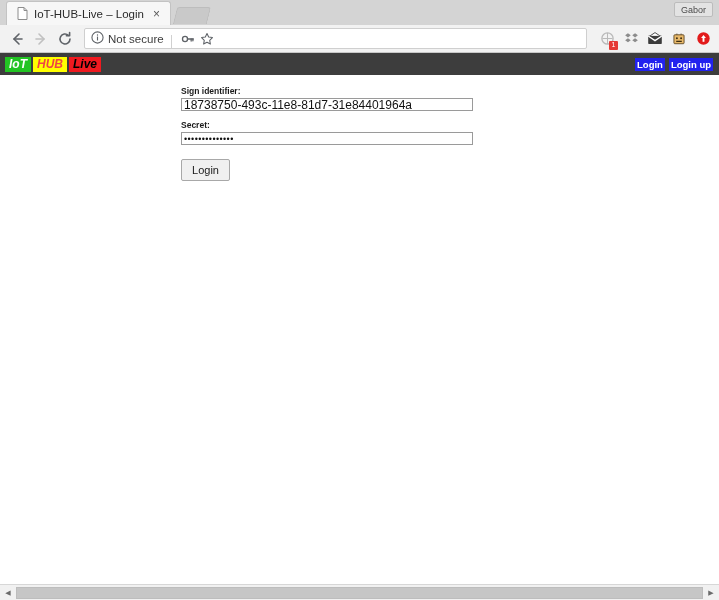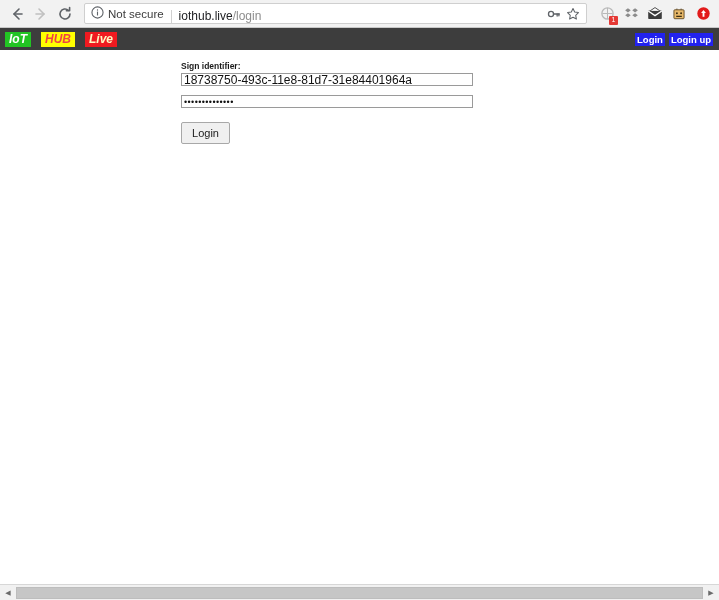--- a/index.html
+++ b/index.html
@@ -187,34 +187,34 @@
     height: 22px;
     background: #3d3d3d;
     display: flex;
     align-items: center;
     justify-content: space-between;
     padding: 0 6px 0 5px;
   }
   .brand {
     display: flex;
     align-items: center;
-    gap: 10px;
+    gap: 2px;
     justify-content: flex-end;
   }
   .brand span {
     font-size: 12px;
     font-weight: bold;
     font-style: italic;
     padding: 1px 4px;
     line-height: 13px;
     font-family: "Liberation Sans", sans-serif;
   }
   .brand .b-iot  { background: #22c423; color: #ffffff; }
   .brand .b-hub  { background: #ffff00; color: #ef4444; }
-  .brand .b-live { background: #f01a20; color: #fef9c3; }
+  .brand .b-live { background: #f01a20; color: #000000; }
 
   .navlinks {
     display: flex;
     align-items: center;
     gap: 4px;
   }
   .navlinks a {
     font-size: 9.5px;
     font-weight: bold;
     color: #ffffff;
@@ -301,20 +301,36 @@
     background: #c6c6c6;
     border: 1px solid #bdbdbd;
     cursor: pointer;
   }
 </style>
 </head>
 <body>
 
 <div class="browser">
 
+  <div class="tabstrip">
+    <div class="tab">
+      <span class="tab-favicon">
+        <svg width="11" height="13" viewBox="0 0 11 13">
+          <path d="M1 0.5 h6 l3 3 v9 h-9 z" fill="#ffffff" stroke="#8c8c8c" stroke-width="1"></path>
+          <path d="M7 0.5 v3 h3" fill="none" stroke="#8c8c8c" stroke-width="1"></path>
+        </svg>
+      </span>
+      <span class="tab-title">IoT-HUB-Live – Login</span>
+      <span class="tab-close">×</span>
+    </div>
+    <div class="tab-newtab-stub"></div>
+    <div class="profile-chip">
+      <span>Gabor</span>
+    </div>
+  </div>
 
   <div class="toolbar">
     <div class="nav-btn">
       <svg width="16" height="16" viewBox="0 0 16 16">
         <path d="M10 3 L5 8 L10 13" fill="none" stroke="currentColor" stroke-width="1.6" stroke-linecap="round" stroke-linejoin="round"></path>
         <path d="M5 8 H13" stroke="currentColor" stroke-width="1.6" stroke-linecap="round"></path>
       </svg>
     </div>
     <div class="nav-btn disabled">
       <svg width="16" height="16" viewBox="0 0 16 16">
@@ -334,21 +350,20 @@
         <span>
           <svg width="13" height="13" viewBox="0 0 14 14">
             <circle cx="7" cy="7" r="6" fill="none" stroke="#5f6368" stroke-width="1.2"></circle>
             <rect x="6.4" y="6" width="1.2" height="4.2" fill="#5f6368"></rect>
             <rect x="6.4" y="3.6" width="1.2" height="1.4" fill="#5f6368"></rect>
           </svg>
         </span>
         <span class="security-text">Not secure</span>
       </div>
       <div class="omni-sep"></div>
-      <div class="url"><span>iothub.live</span><span class="path">/login</span></div>
       <div class="omni-action">
         <svg width="14" height="14" viewBox="0 0 16 16">
           <circle cx="4.6" cy="8" r="2.9" fill="none" stroke="currentColor" stroke-width="1.5"></circle>
           <path d="M7.4 8 H14" stroke="currentColor" stroke-width="1.5" stroke-linecap="round"></path>
           <path d="M11.6 8 V10.4" stroke="currentColor" stroke-width="1.5" stroke-linecap="round"></path>
           <path d="M13.6 8 V10" stroke="currentColor" stroke-width="1.5" stroke-linecap="round"></path>
         </svg>
       </div>
       <div class="omni-action">
         <svg width="14" height="14" viewBox="0 0 16 16">
@@ -411,20 +426,21 @@
         <a>Login</a>
         <a>Login up</a>
       </div>
     </div>
 
     <div class="page-body">
       <form class="form-wrap">
         <div class="field-label">Sign identifier:</div>
         <input class="field-input" type="text" value="18738750-493c-11e8-81d7-31e84401964a" style="">
 
+        <div class="field-label">Secret:</div>
         <input class="field-input secret" type="text" value="••••••••••••••" style="">
 
         <button class="login-btn" type="submit">Login</button>
       </form>
     </div>
 
   </div>
 
   <div class="hscroll">
     <div class="hscroll-arrow">◀</div>

